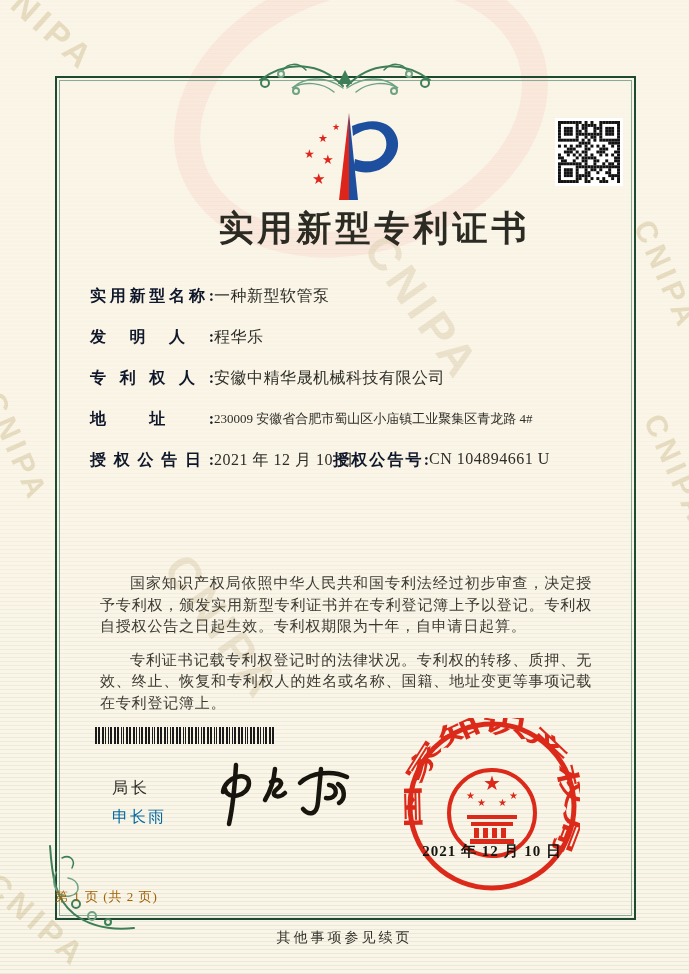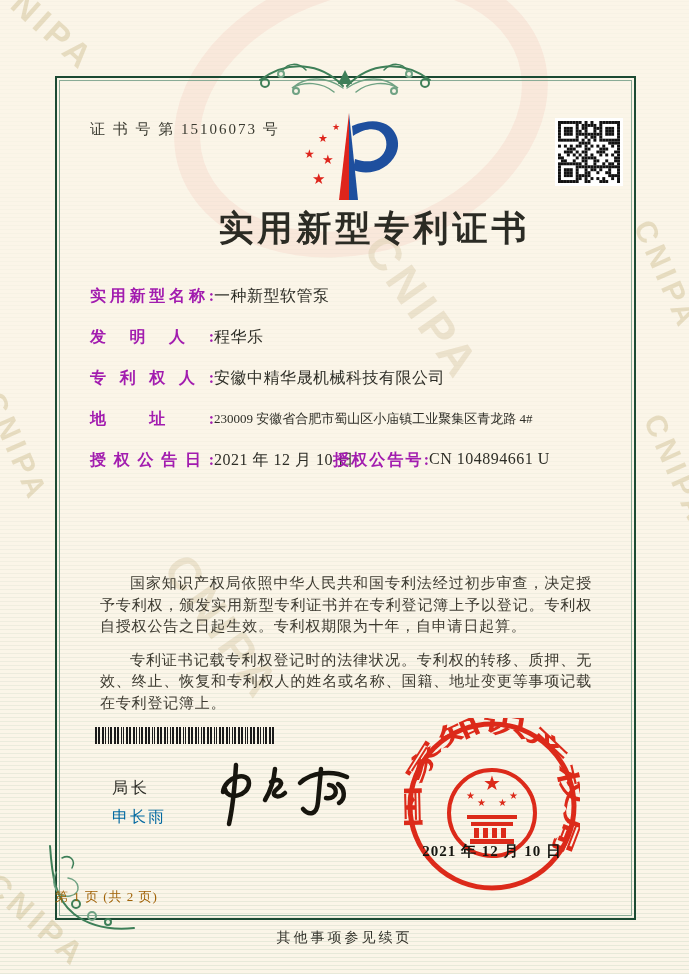--- a/index.html
+++ b/index.html
@@ -30,21 +30,21 @@
   
   .cert-no{position:absolute;left:90px;top:120px;font-size:15px;letter-spacing:2px;color:#3a3a30;}
   .logo{position:absolute;left:292px;top:108px;}
   .qr{position:absolute;left:555px;top:118px;background:#fff;padding:3px;}
   .title{position:absolute;left:55px;top:205px;width:577px;text-align:center;
     font-size:35px;font-weight:bold;letter-spacing:4px;color:#2b2b24;margin-left:31px;}
   
   .fields{position:absolute;left:90px;top:286px;width:520px;font-size:16px;}
   .field-row{position:relative;margin-bottom:19px;min-height:22px;white-space:nowrap;}
   .f-label{display:inline-block;width:124px;text-align:justify;text-align-last:justify;
-    -moz-text-align-last:justify;font-weight:600;color:#a21caf;vertical-align:top;}
+    -moz-text-align-last:justify;font-weight:600;color:#0f172a;vertical-align:top;}
   .f-value{letter-spacing:0.5px;}
   .f-value.small{font-size:13px;letter-spacing:0;}
   .pair2{position:absolute;left:243px;top:0;}
   .pair2 .f-label{width:96px;}
   
   .body-text{position:absolute;left:88px;top:561px;width:516px;
     font-size:15px;line-height:21.5px;letter-spacing:0.8px;color:#3c3a30;text-align:justify;}
   .body-text p{margin:12px;text-indent:2em;}
   
   .barcode{position:absolute;left:95px;top:727px;}
@@ -110,21 +110,20 @@
     <g fill="none" stroke="#3e7f58" stroke-width="2" stroke-linecap="round">
       <path d="M8,4 C10,32 12,56 32,72 C50,86 72,88 92,86"></path>
       <path d="M14,30 C8,44 16,56 28,54 C40,52 38,38 26,36" stroke="#6fa283" stroke-width="1.5"></path>
       <circle cx="34" cy="62" r="4"></circle>
       <circle cx="50" cy="74" r="4" stroke="#6fa283"></circle>
       <circle cx="66" cy="80" r="3"></circle>
       <path d="M20,16 C28,12 34,18 30,26" stroke-width="1.5"></path>
     </g>
   </svg>
 
-  <div class="cert-no">证 书 号 第 15106073 号</div>
 
   <svg class="logo" width="112" height="98" viewBox="0 0 112 98">
     <polygon points="57,5 47,92 57,92" fill="#de251c"></polygon>
     <polygon points="57,5 57,92 66,92" fill="#1e4f9e"></polygon>
     <path d="M60,18 C98,2 112,30 104,46 C96,63 76,68 61,62 L63,51 C79,57 91,51 94,40 C97,26 84,13 61,28 Z" fill="#1e4f9e"></path>
     <g fill="#de251c" font-family="DejaVu Sans, sans-serif">
       <text x="40" y="22" font-size="9">★</text>
       <text x="26" y="34" font-size="11">★</text>
       <text x="12" y="50" font-size="12">★</text>
       <text x="30" y="56" font-size="13">★</text>

